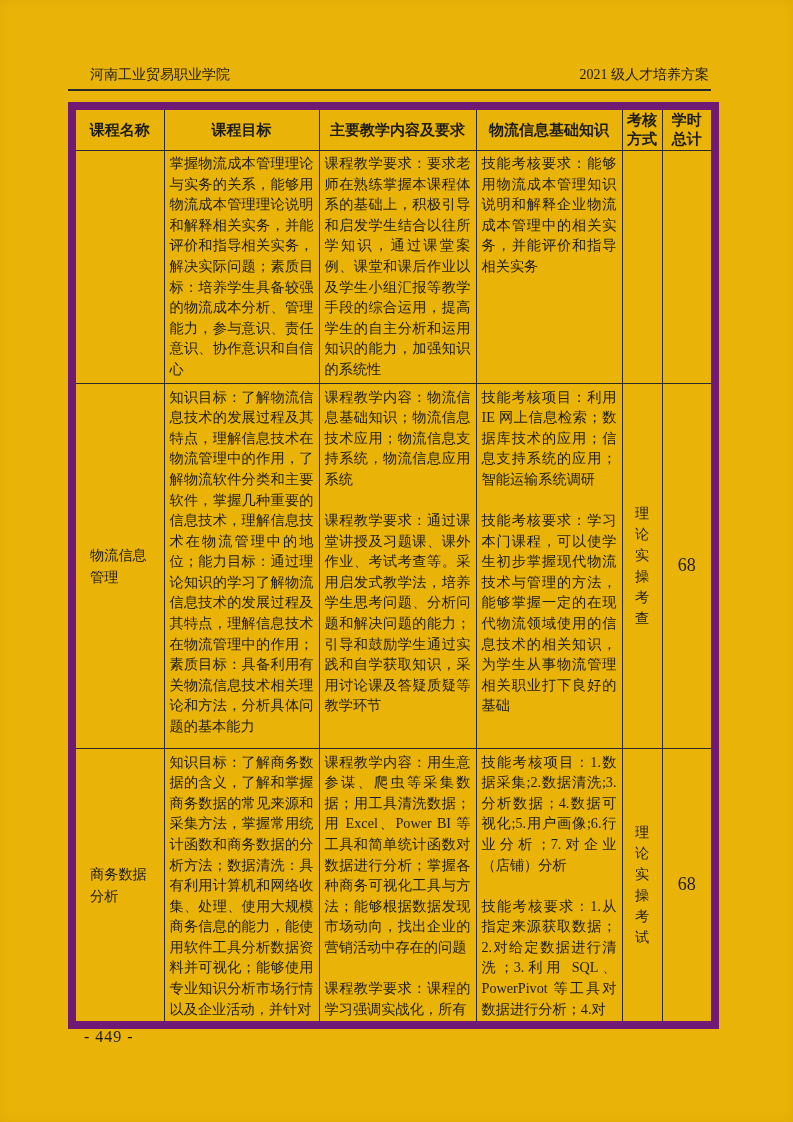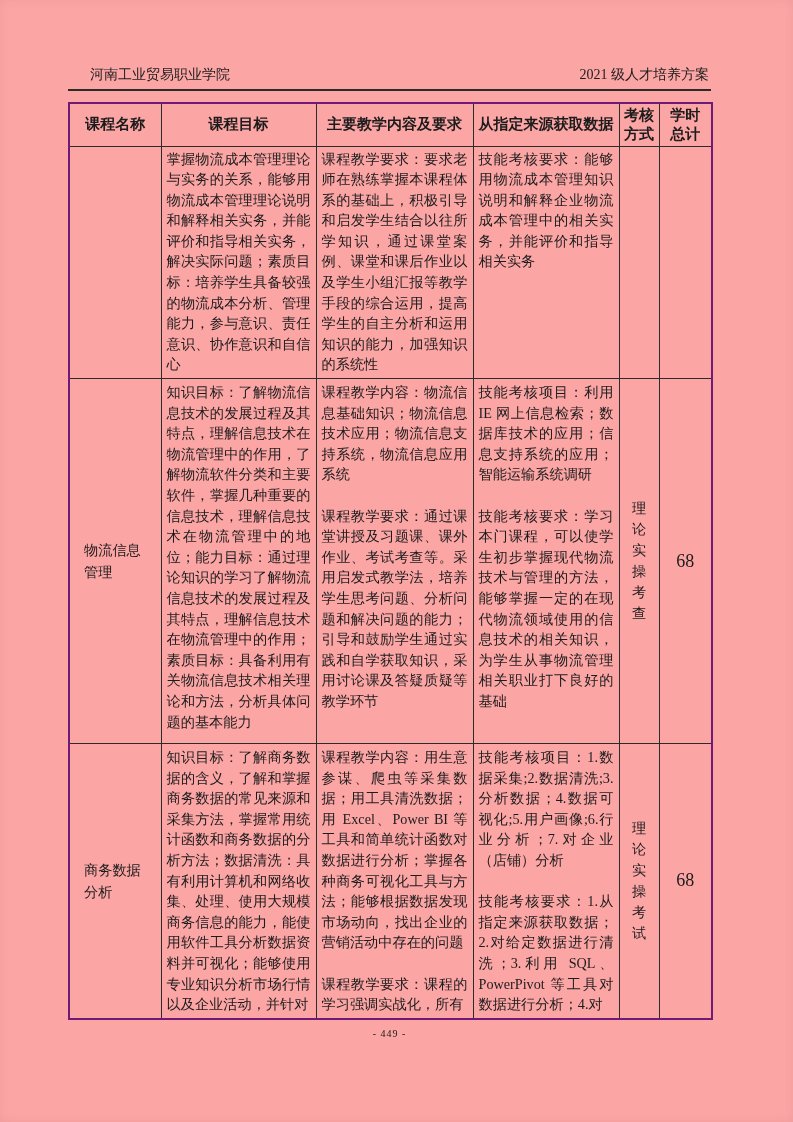--- a/index.html
+++ b/index.html
@@ -6,21 +6,21 @@
   html, body { width: 793px; height: 1122px; }
   body {
     background: #fcfcfb;
     font-family: "Liberation Serif", "DejaVu Serif", serif;
     color: #1c1c1c;
     position: relative;
   }
   .page {
     position: absolute;
     inset: 0;
-    background: #fca5a5;
+    background: #eab308;
     box-shadow: inset 0 0 12px rgba(0,0,0,0.05);
   }
   .content {
     position: absolute;
     left: 68px;
     top: 66px;
     width: 643px;
   }
   .page-header {
     display: flex;
@@ -30,21 +30,21 @@
     padding: 0 2px 5px 22px;
   }
   .header-rule {
     border-bottom: 2px solid #2b2b2b;
   }
   table.curriculum {
     margin-top: 11px;
     width: 643px;
     table-layout: fixed;
     border-collapse: collapse;
-    border: 2px solid #701a75;
+    border: 8px solid #701a75;
   }
   table.curriculum th, table.curriculum td {
     border: 1px solid #2b2b2b;
     overflow: hidden;
   }
   tr.r-head { height: 43px; }
   tr.r1 { height: 226px; font-family: Liberation Mono, monospace; }
   tr.r2 { height: 365px; }
   tr.r3 { height: 275px; }
   th {
@@ -79,25 +79,25 @@
     white-space: pre-line;
     padding: 10px;
   }
   td.hours-cell {
     vertical-align: middle;
     text-align: center;
     font-size: 18px;
   }
   .page-footer {
     position: absolute;
-    left: 68px;
+    left: 84px;
     top: 1028px;
     width: 643px;
-    text-align: center;
-    font-size: 10px;
+    text-align: left;
+    font-size: 16px;
     letter-spacing: 1px;
   }
 </style>
 </head>
 <body>
 
 <div class="page">
   <div class="content">
 
     <div class="page-header">
@@ -113,21 +113,21 @@
         <col style="width:157px">
         <col style="width:146px">
         <col style="width:40px">
         <col style="width:53px">
       </colgroup>
       <tbody>
         <tr class="r-head">
           <th>课程名称</th>
           <th>课程目标</th>
           <th>主要教学内容及要求</th>
-          <th>从指定来源获取数据</th>
+          <th>物流信息基础知识</th>
           <th>考核
 方式</th>
           <th>学时
 总计</th>
         </tr>
 
         <tr class="r1">
           <td class="course-cell"></td>
           <td class="text-cell">掌握物流成本管理理论与实务的关系，能够用物流成本管理理论说明和解释相关实务，并能评价和指导相关实务，解决实际问题；素质目标：培养学生具备较强的物流成本分析、管理能力，参与意识、责任意识、协作意识和自信心</td>
           <td class="text-cell">课程教学要求：要求老师在熟练掌握本课程体系的基础上，积极引导和启发学生结合以往所学知识，通过课堂案例、课堂和课后作业以及学生小组汇报等教学手段的综合运用，提高学生的自主分析和运用知识的能力，加强知识的系统性</td>

